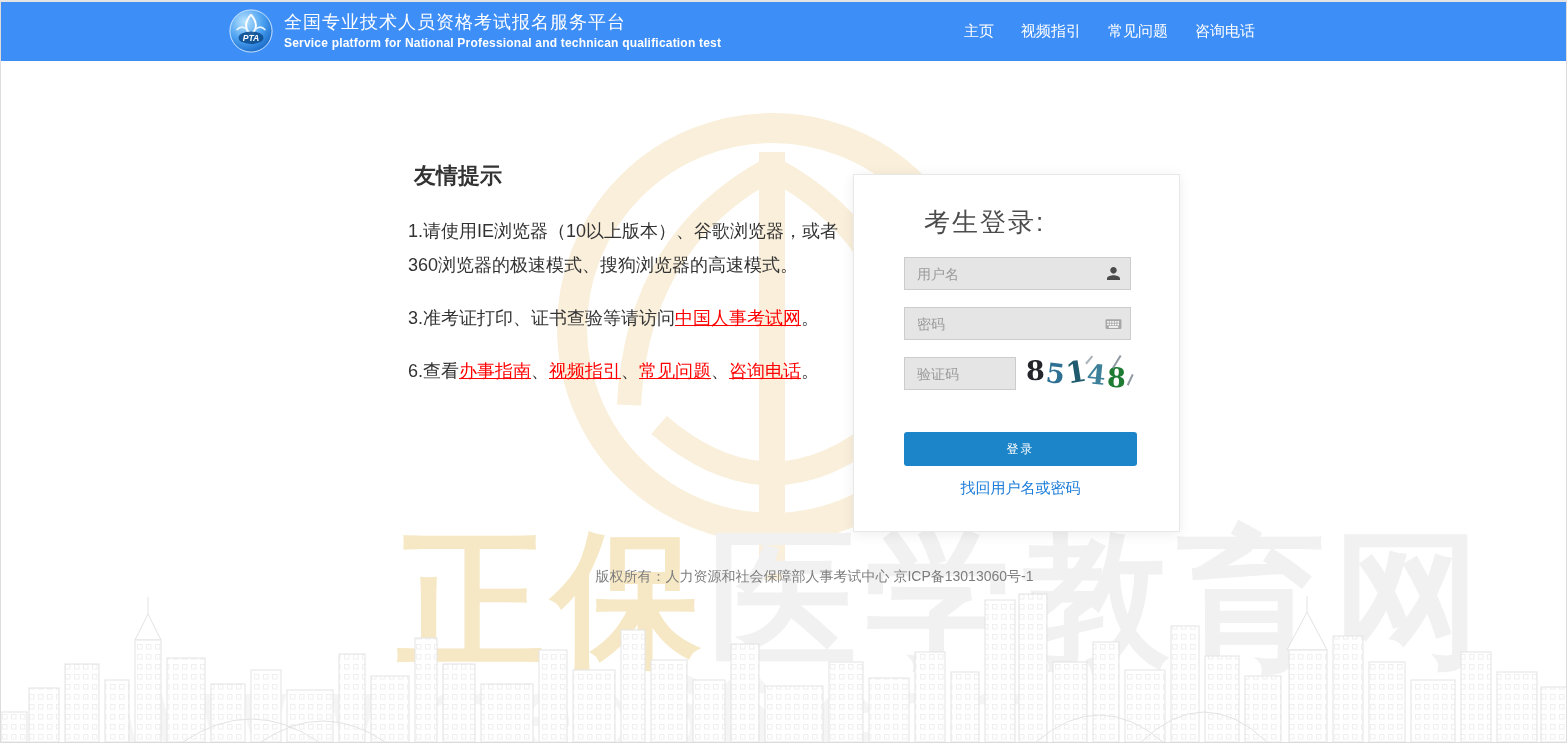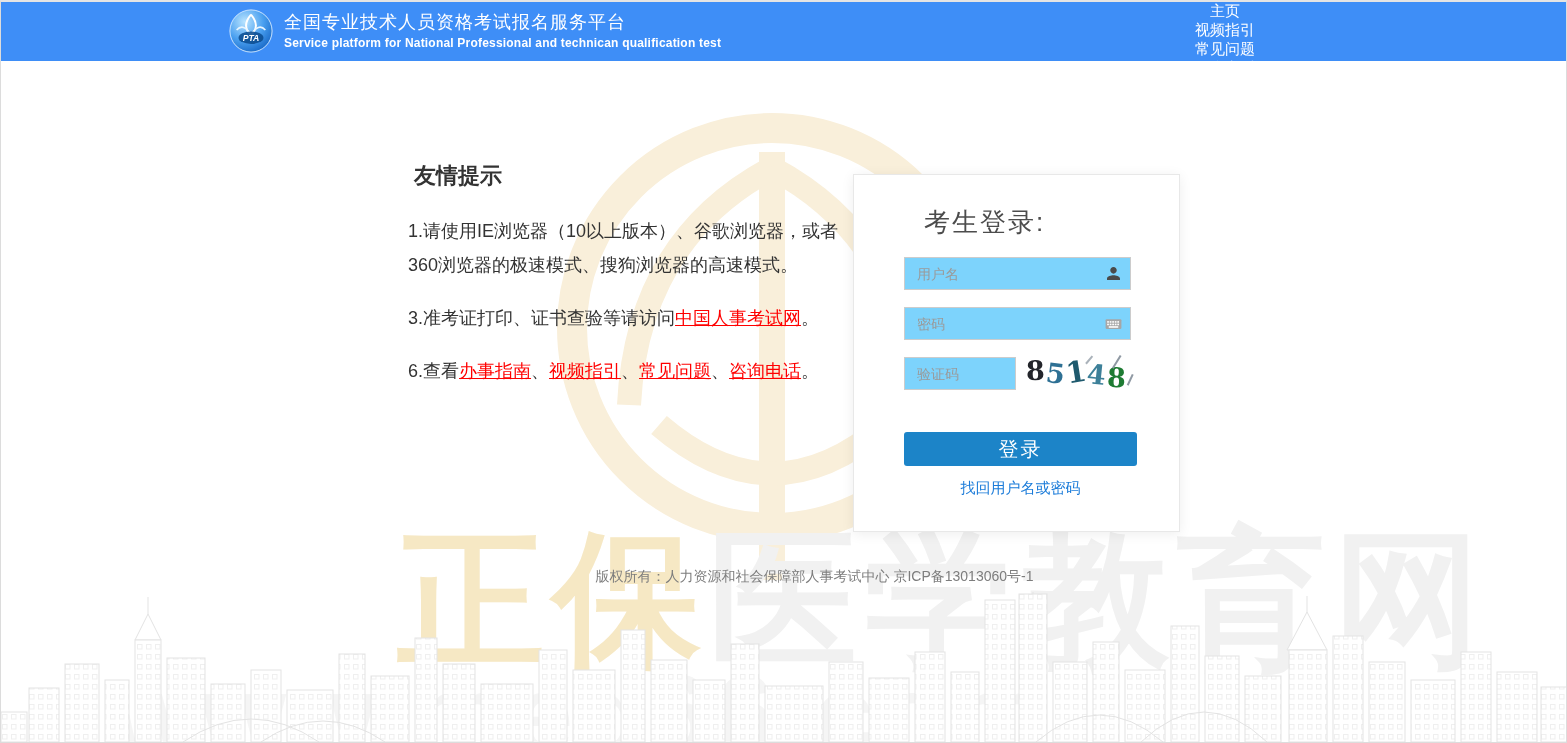--- a/index.html
+++ b/index.html
@@ -5,21 +5,21 @@
   html,body{margin:0;padding:0;background:#fff;font-family:"Liberation Sans","DejaVu Sans",sans-serif;}
   .page{position:relative;width:1567px;height:743px;overflow:hidden;background:#fff;
         box-sizing:border-box;border:1px solid #dcdcdc;border-top:2px solid #e4e4e4;}
 
   
   .hdr{position:absolute;top:0;left:0;right:0;height:59px;background:var(--header-bg,#3e8ef7);z-index:5;}
   .brand{position:absolute;left:227px;top:6px;display:flex;align-items:center;gap:10px;}
   .logo{width:46px;height:46px;flex:0 0 auto;}
   .brand-title{font-size:18px;font-weight:normal;color:#fff;letter-spacing:1px;line-height:1.2;}
   .brand-sub{font-size:12px;font-weight:bold;color:#fff;margin-top:3px;letter-spacing:0.2px;}
-  .hdr-nav{position:absolute;right:311px;top:0;height:59px;display:flex;align-items:center;flex-direction:column;}
+  .hdr-nav{position:absolute;right:311px;top:0;height:59px;display:flex;align-items:center;gap:27px;}
   .hdr-nav a{color:#fff;font-size:15px;text-decoration:none;cursor:pointer;}
 
   
   .wm-emblem{position:absolute;left:536px;top:88px;z-index:0;}
   .wm-text{position:absolute;left:396px;top:524px;z-index:1;font-size:148px;line-height:1;
            font-weight:bold;letter-spacing:8px;white-space:nowrap;pointer-events:none;}
   .wm-gold{color:var(--watermark-gold,#f6e8c4);}
   .wm-gray{color:var(--watermark-gray,#f1f1f1);}
   .wm-ghost{position:absolute;left:110px;top:648px;z-index:0;font-size:110px;font-weight:bold;
             color:#f5f5f5;letter-spacing:4px;pointer-events:none;white-space:nowrap;}
@@ -31,41 +31,41 @@
   .tips p{font-size:18px;color:var(--text,#333);line-height:34px;margin:6px 0 19px 0;}
   .red-link{color:var(--link-red,#f00);text-decoration:underline;cursor:pointer;}
 
   
   .panel{position:absolute;left:852px;top:172px;width:327px;height:358px;background:#fff;
          border:1px solid var(--panel-border,#e8e8e8);box-shadow:0 2px 12px rgba(0,0,0,0.07);
          z-index:3;box-sizing:border-box;padding-left:50px;}
   .panel h3{font-size:26px;color:#4c4c4c;font-weight:normal;margin:30px 0 0 20px;letter-spacing:2px;}
   .field{position:relative;width:227px;margin-top:17px;}
   .field input{width:227px;height:33px;border:1px solid var(--input-border,#ccc);box-sizing:border-box;
-         padding:0 32px 0 12px;font-size:14px;color:#333;outline:none;background:#7dd3fc;
+         padding:0 32px 0 12px;font-size:14px;color:#333;outline:none;background:#e5e5e5;
          font-family:"Liberation Sans","DejaVu Sans",sans-serif;}
   .field input::placeholder{color:var(--placeholder,#9a9a9a);}
   .ficon{position:absolute;right:8px;top:7px;width:19px;height:19px;pointer-events:none;}
   .cap-row{display:flex;align-items:flex-start;margin-top:17px;}
   .cap-row .field{margin-top:0;width:112px;}
   .cap-row .field input{width:112px;padding:0 12px;}
   .captcha{position:relative;width:112px;height:40px;margin-left:10px;margin-top:-4px;cursor:pointer;
            font-family:"DejaVu Serif",serif;white-space:nowrap;}
   .cap-digits span{display:inline-block;font-size:27px;font-weight:bold;letter-spacing:1px;}
   .cap-digits span:nth-child(1){transform:rotate(-2deg);}
   .cap-digits span:nth-child(2){transform:translateY(3px) rotate(7deg);}
   .cap-digits span:nth-child(3){transform:translateY(2px) rotate(-9deg);font-size:29px;}
   .cap-digits span:nth-child(4){transform:translateY(4px) rotate(6deg);}
   .cap-digits span:nth-child(5){transform:translateY(7px) rotate(2deg);}
   .noise{position:absolute;background:#8f99a3;height:1.5px;}
   .noise.n1{width:15px;right:14px;top:8px;transform:rotate(-58deg);}
   .noise.n2{width:12px;right:2px;top:26px;transform:rotate(-65deg);}
   .noise.n3{width:10px;left:58px;top:6px;transform:rotate(-50deg);background:#aab2ba;}
   .login-btn{display:block;width:233px;height:34px;margin-top:39px;background:var(--accent,#1c84c8);
-         color:#fff;font-size:20px;border:none;border-radius:3px;cursor:pointer;letter-spacing:2px;
+         color:#fff;font-size:12px;border:none;border-radius:3px;cursor:pointer;letter-spacing:2px;
          font-family:"Liberation Sans","DejaVu Sans",sans-serif;}
   .forgot{display:block;width:233px;text-align:center;margin-top:13px;color:var(--link-blue,#1a7bd9);
          font-size:15px;text-decoration:none;cursor:pointer;}
 
   
   .footer{position:absolute;top:566px;left:0;width:100%;text-align:center;font-size:14px;
           color:var(--footer-text,#7d7d7d);z-index:4;padding-left:31px;}
 </style>
 </head>
 <body>

